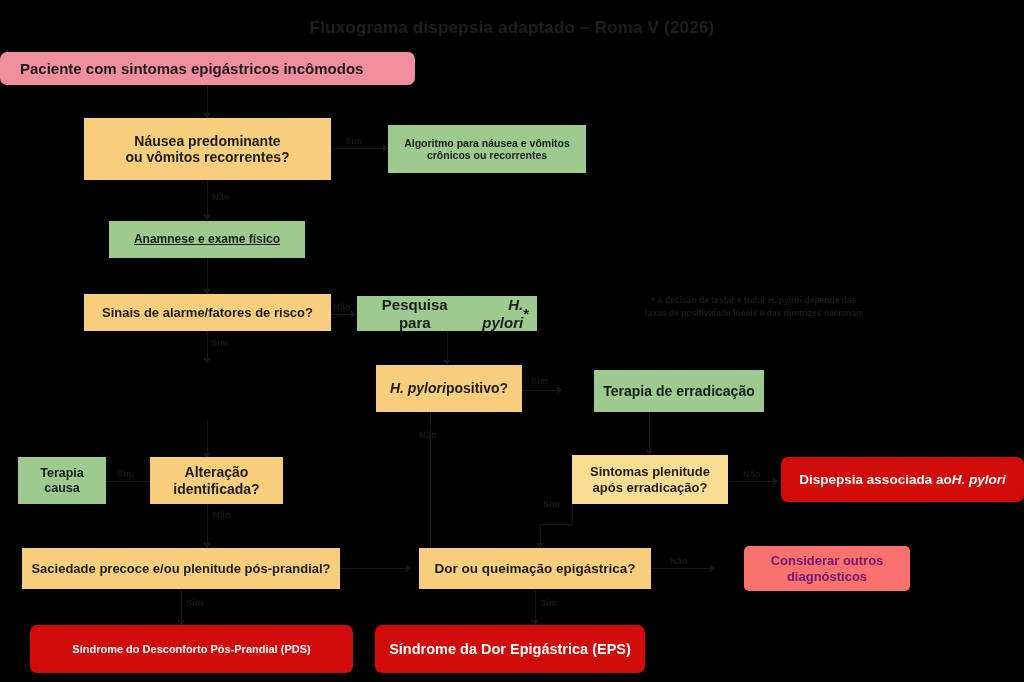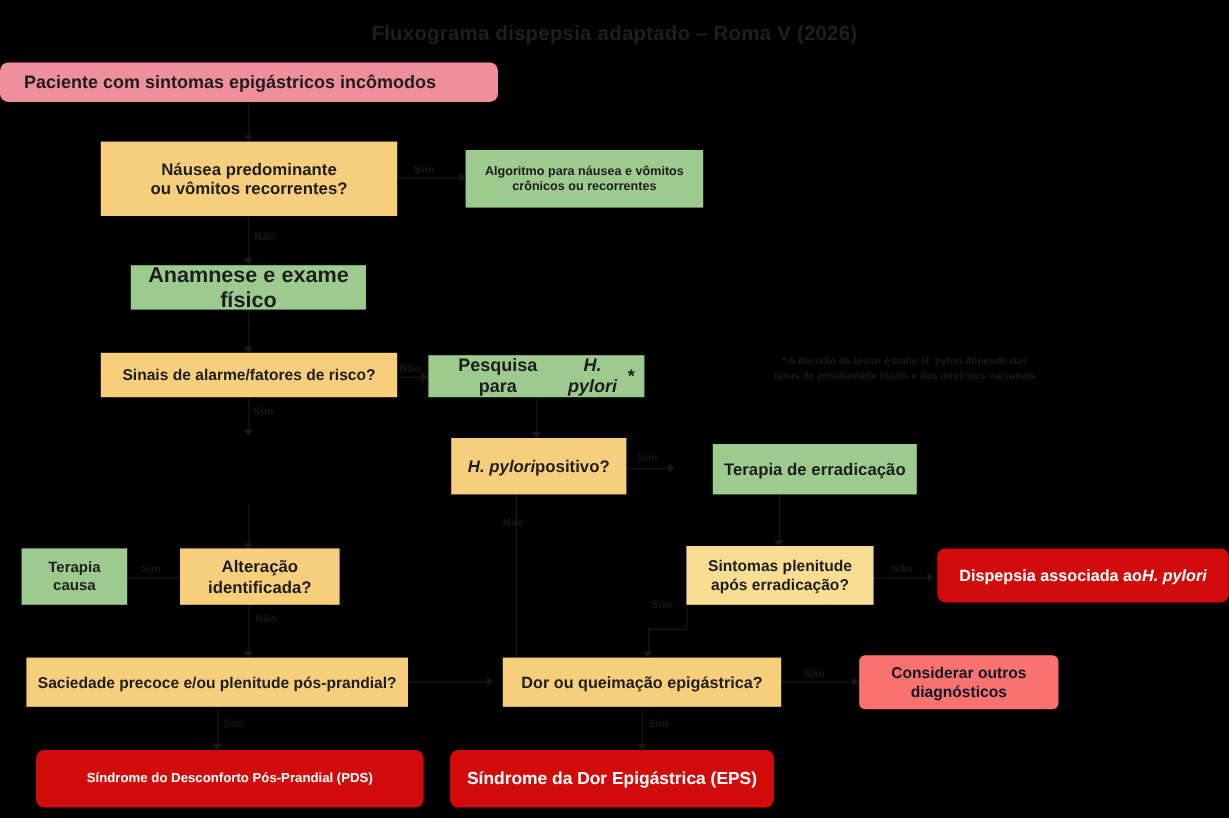--- a/index.html
+++ b/index.html
@@ -32,21 +32,21 @@
     line-height: 1.16;
     padding: 4px 8px;
     color: #1d1d1d;
   }
 
   .n-amber   { background: #f7cf7c; }
   .n-amber2  { background: #f9dd93; }
   .n-green   { background: #9cca8f; }
   .n-red     { background: #d10a0a; color: #ffffff; border-radius: 7px; }
   .n-pink    { background: #ef8e9c; border-radius: 7px; }
-  .n-salmon  { background: #f9726e; color: #0f172a; border-radius: 5px; }
+  .n-salmon  { background: #f9726e; color: #701a75; border-radius: 5px; margin-left: 28px; }
 
   .edge {
     position: absolute;
     background: #181818;
   }
   .edge-h { height: 1px; }
   .edge-v { width: 1px; }
 
   .edge-label {
     position: absolute;
@@ -81,21 +81,21 @@
     position: absolute;
     left: 604px; top: 294px;
     width: 300px;
     color: #1b1b1b;
     font-size: 8.5px;
     font-weight: bold;
     line-height: 1.5;
     text-align: center;
   }
 
-  .ital { font-style: italic; }
+  .ital { font-style: italic; text-align: right; }
 </style>
 </head>
 <body>
 
 <div id="canvas">
 
   <div id="chart-title">Fluxograma dispepsia adaptado – Roma V (2026)</div>
 
   <div class="edge edge-v" style="left:207px; top:85px; height:33px;"></div>
   <div class="arrow arrow-d" style="left:203px; top:113px;"></div>
@@ -178,21 +178,21 @@
   <div class="node n-amber" style="left:84px; top:118px; width:247px; height:62px; font-size:14px; flex-direction:column;">
     <span>Náusea predominante</span>
     <span>ou vômitos recorrentes?</span>
   </div>
 
   <div class="node n-green" style="left:388px; top:125px; width:198px; height:48px; font-size:10.5px; flex-direction:column;">
     <span>Algoritmo para náusea e vômitos</span>
     <span>crônicos ou recorrentes</span>
   </div>
 
-  <div class="node n-green" style="left:109px; top:221px; width:196px; height:37px; font-size:18px;">
+  <div class="node n-green" style="left:109px; top:221px; width:196px; height:37px; font-size:12px;text-decoration:underline;">
     <span>Anamnese e exame físico</span>
   </div>
 
   <div class="node n-amber" style="left:84px; top:294px; width:247px; height:37px; font-size:13px;">
     <span>Sinais de alarme/fatores de risco?</span>
   </div>
 
   <div class="node n-green" style="left:357px; top:296px; width:180px; height:35px; font-size:15px;">
     <span>Pesquisa para </span>
       <span class="ital">H. pylori</span>

